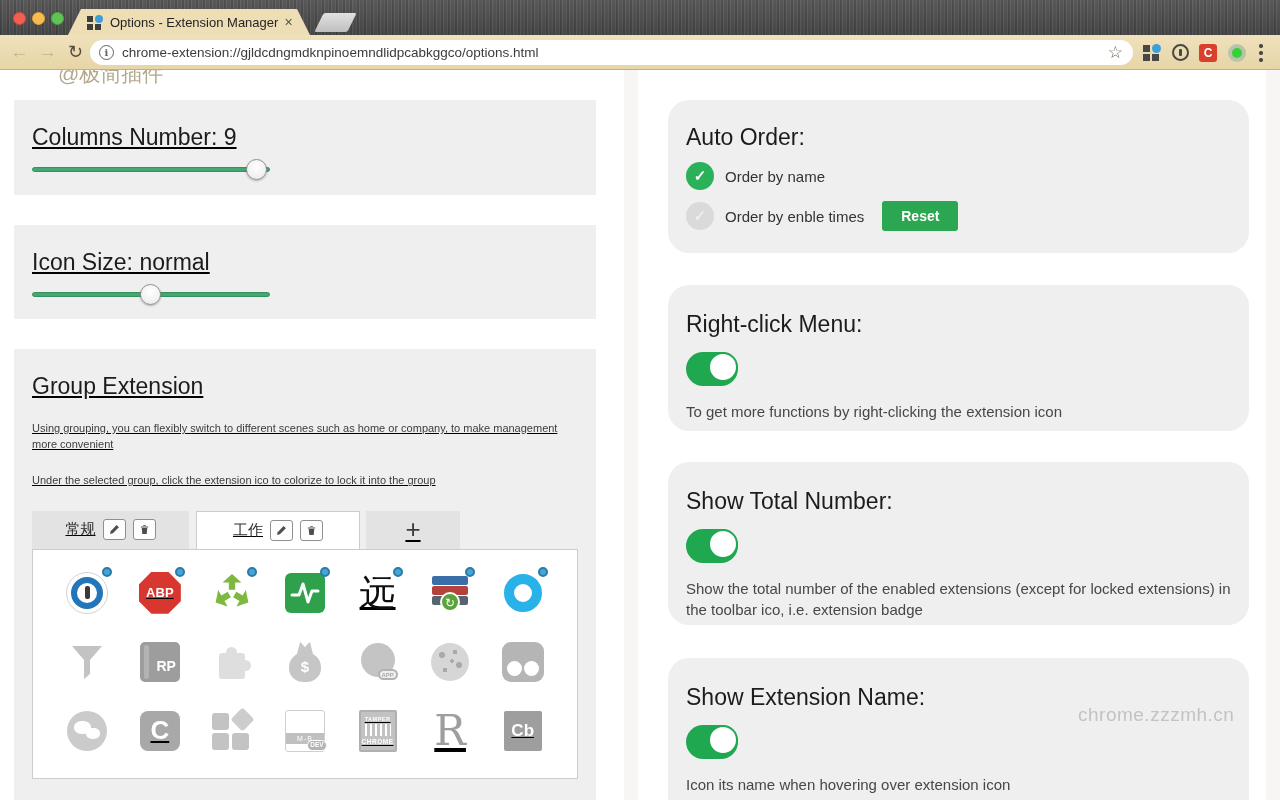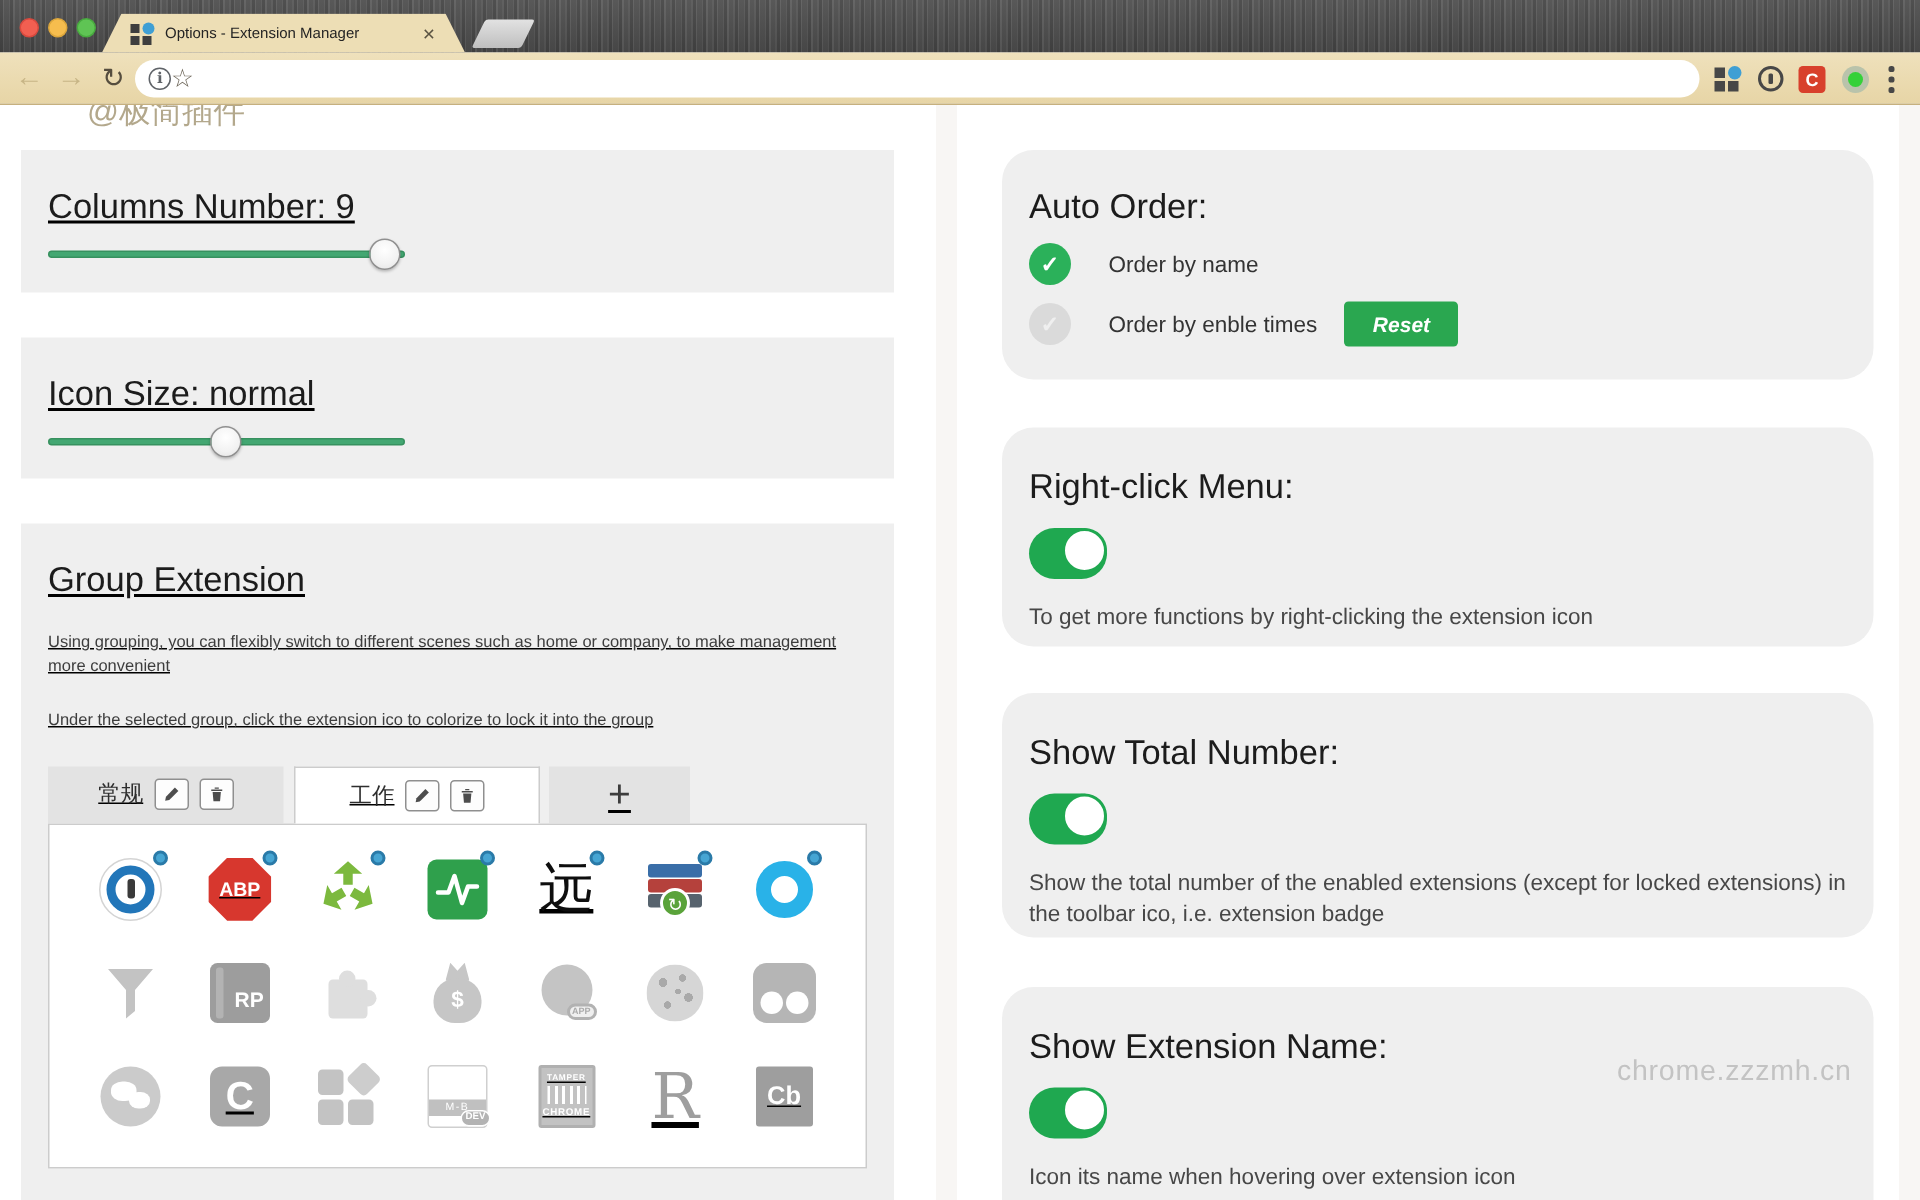--- a/index.html
+++ b/index.html
@@ -16,21 +16,21 @@
   .t-yel   { left:32px; background:#f6bd4e; border:1px solid #dda73c; }
   .t-grn   { left:51px; background:#5fc454; border:1px solid #48ab3f; }
 
   #tab { position:absolute; left:68px; top:9px; width:242px; height:26px; background:#eddeb5;
     clip-path:polygon(13px 0, 229px 0, 242px 26px, 0 26px);
     display:flex; align-items:center; padding:0 20px 0 19px; }
   .favicon { width:15px; height:15px; position:relative; flex:0 0 auto; }
   .favicon i { position:absolute; width:6px; height:6px; background:#3e3e3e; }
   .favicon .f1{left:0;top:1px;} .favicon .f2{left:0;top:9px;} .favicon .f3{left:8px;top:9px;}
   .favicon .fb{left:8px;top:0; width:8px;height:8px;border-radius:50%;background:#3f9fd4;}
-  #tab-title { font-size:10px; color:#242424; margin-left:8px; white-space:nowrap; flex:1; }
+  #tab-title { font-size:13px; color:#242424; margin-left:8px; white-space:nowrap; flex:1; }
   #tab-close { font-size:14px; color:#5a5342; margin-left:6px; cursor:default; }
   #newtab { position:absolute; left:319px; top:13px; width:33px; height:19px; background:linear-gradient(#e2e2e2,#bfbfbf);
     transform:skewX(-26deg); border-radius:2px; }
 
   #toolbar { position:absolute; left:0; top:35px; width:1280px; height:35px;
     background:linear-gradient(#efe1bc,#e7d5a6); border-bottom:1px solid #c6b07e; }
   .navbtn { position:absolute; top:3px; font-size:19px; line-height:28px; }
   .nav-back    { left:10px;  color:#c7b586; }
   .nav-forward { left:38px;  color:#c7b586; }
   .nav-reload  { left:68px;  color:#554d3e; font-size:18px; }
@@ -165,23 +165,23 @@
     display:flex; align-items:center; justify-content:center; }
 
   
   .rcard { margin-left:30px; width:581px; padding:26px 18px 0 18px;border-radius:21px; }
   #card-auto { margin-top:30px; height:153px; padding-top:24px; }
   .opt-row { display:flex; align-items:center; margin-top:11px; }
   .chk { width:28px; height:28px; border-radius:50%; display:flex; align-items:center; justify-content:center;
     font-size:15px; font-weight:bold; }
   .chk.on  { background:#2bb15a; color:#fff; }
   .chk.off { background:#dadada; color:#efefef; }
-  .opt-label { font-size:15px; color:#333; margin-left:25px; }
+  .opt-label { font-size:15px; color:#333; margin-left:11px; }
   #reset-btn { margin-left:18px; background:#2aa750; color:#fff; border:none; border-radius:3px;
-    font-size:14px; font-weight:bold; padding:7px 19px; font-family:"Liberation Sans",sans-serif;font-style:italic; }
+    font-size:14px; font-weight:bold; padding:7px 19px; font-family:"Liberation Sans",sans-serif; }
   #card-rclick { margin-top:32px; height:146px; }
   #card-total  { margin-top:31px; height:163px; }
   #card-name   { margin-top:33px; height:240px; }
   .toggle { position:relative; width:52px; height:34px; border-radius:17px; background:#1fa850; margin-top:14px; }
   .toggle i { position:absolute; right:0px; top:0px; width:30px; height:30px; border-radius:50%;
     background:#fff; border:2px solid #1fa850; }
   .rdesc { font-size:15px; color:#474747; line-height:1.4; margin-top:15px; max-width:545px; }
 </style>
 </head>
 <body>
@@ -202,20 +202,21 @@
   </div>
   <div id="newtab"></div>
 </div>
 
 <div id="toolbar">
   <span class="navbtn nav-back">←</span>
   <span class="navbtn nav-forward">→</span>
   <span class="navbtn nav-reload">↻</span>
   <div id="urlbar">
     <span class="info-badge">i</span>
+    <span id="url-text">chrome-extension://gjldcdngmdknpinoemndlidpcabkggco/options.html</span>
     <span id="star">☆</span>
   </div>
   <span class="ext-btn em-grid">
       <i class="f1"></i>
       <i class="f2"></i>
       <i class="f3"></i>
       <i class="fb"></i>
     </span>
   <span class="ext-btn op-btn">
       <i></i>

